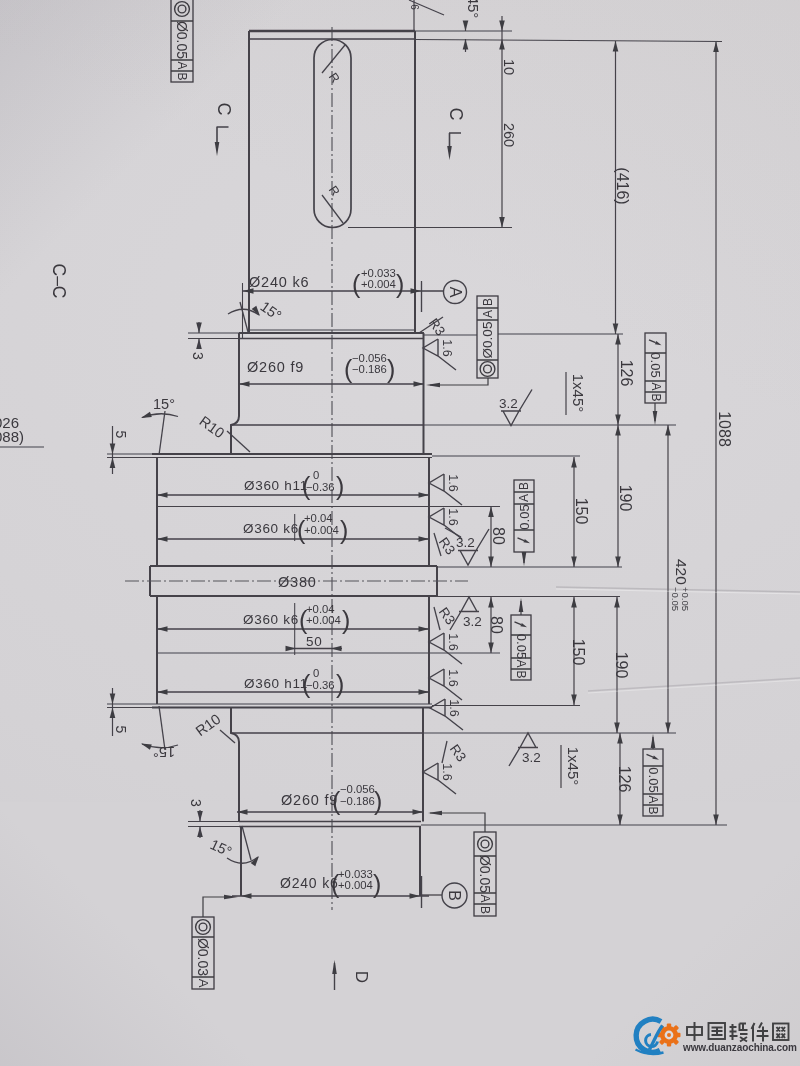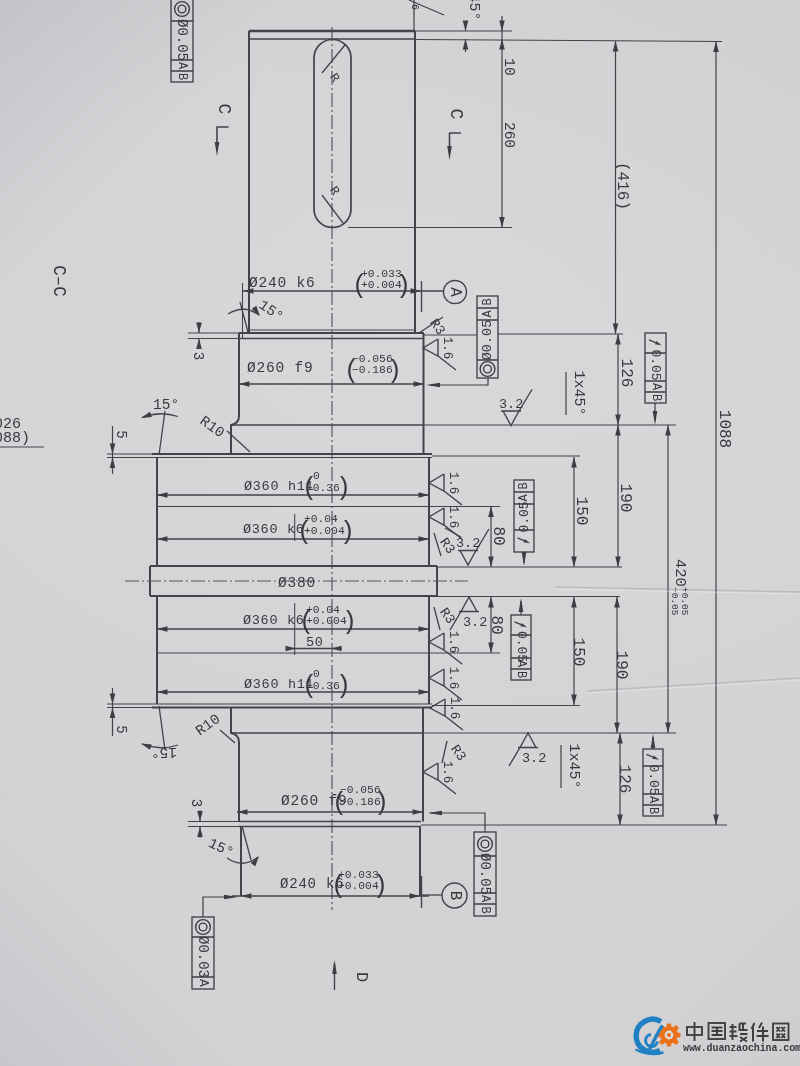--- a/index.html
+++ b/index.html
@@ -1,20 +1,19 @@
 <!DOCTYPE html>
 <html><head>
 <meta charset="utf-8">
 <style>
 html,body{margin:0;padding:0;width:800px;height:1066px;overflow:hidden;}
 body{font-family:"Liberation Sans",sans-serif;background:#d4d2d5;}
 #paper{position:relative;width:800px;height:802px;
 background:
 radial-gradient(1300px 900px at 56% 40%, #d9d7da 0%, #d4d2d5 55%, #cdcbcf 100%);
-font-family: Liberation Mono, monospace;
 }
 .ov{position:absolute;left:0;top:0;width:800px;height:1066px;pointer-events:none;}
 svg text{fill:#3a383e;}
 </style>
 </head>
 <body>
 
 <div id="paper">
 
 <div class="ov" style="background:

